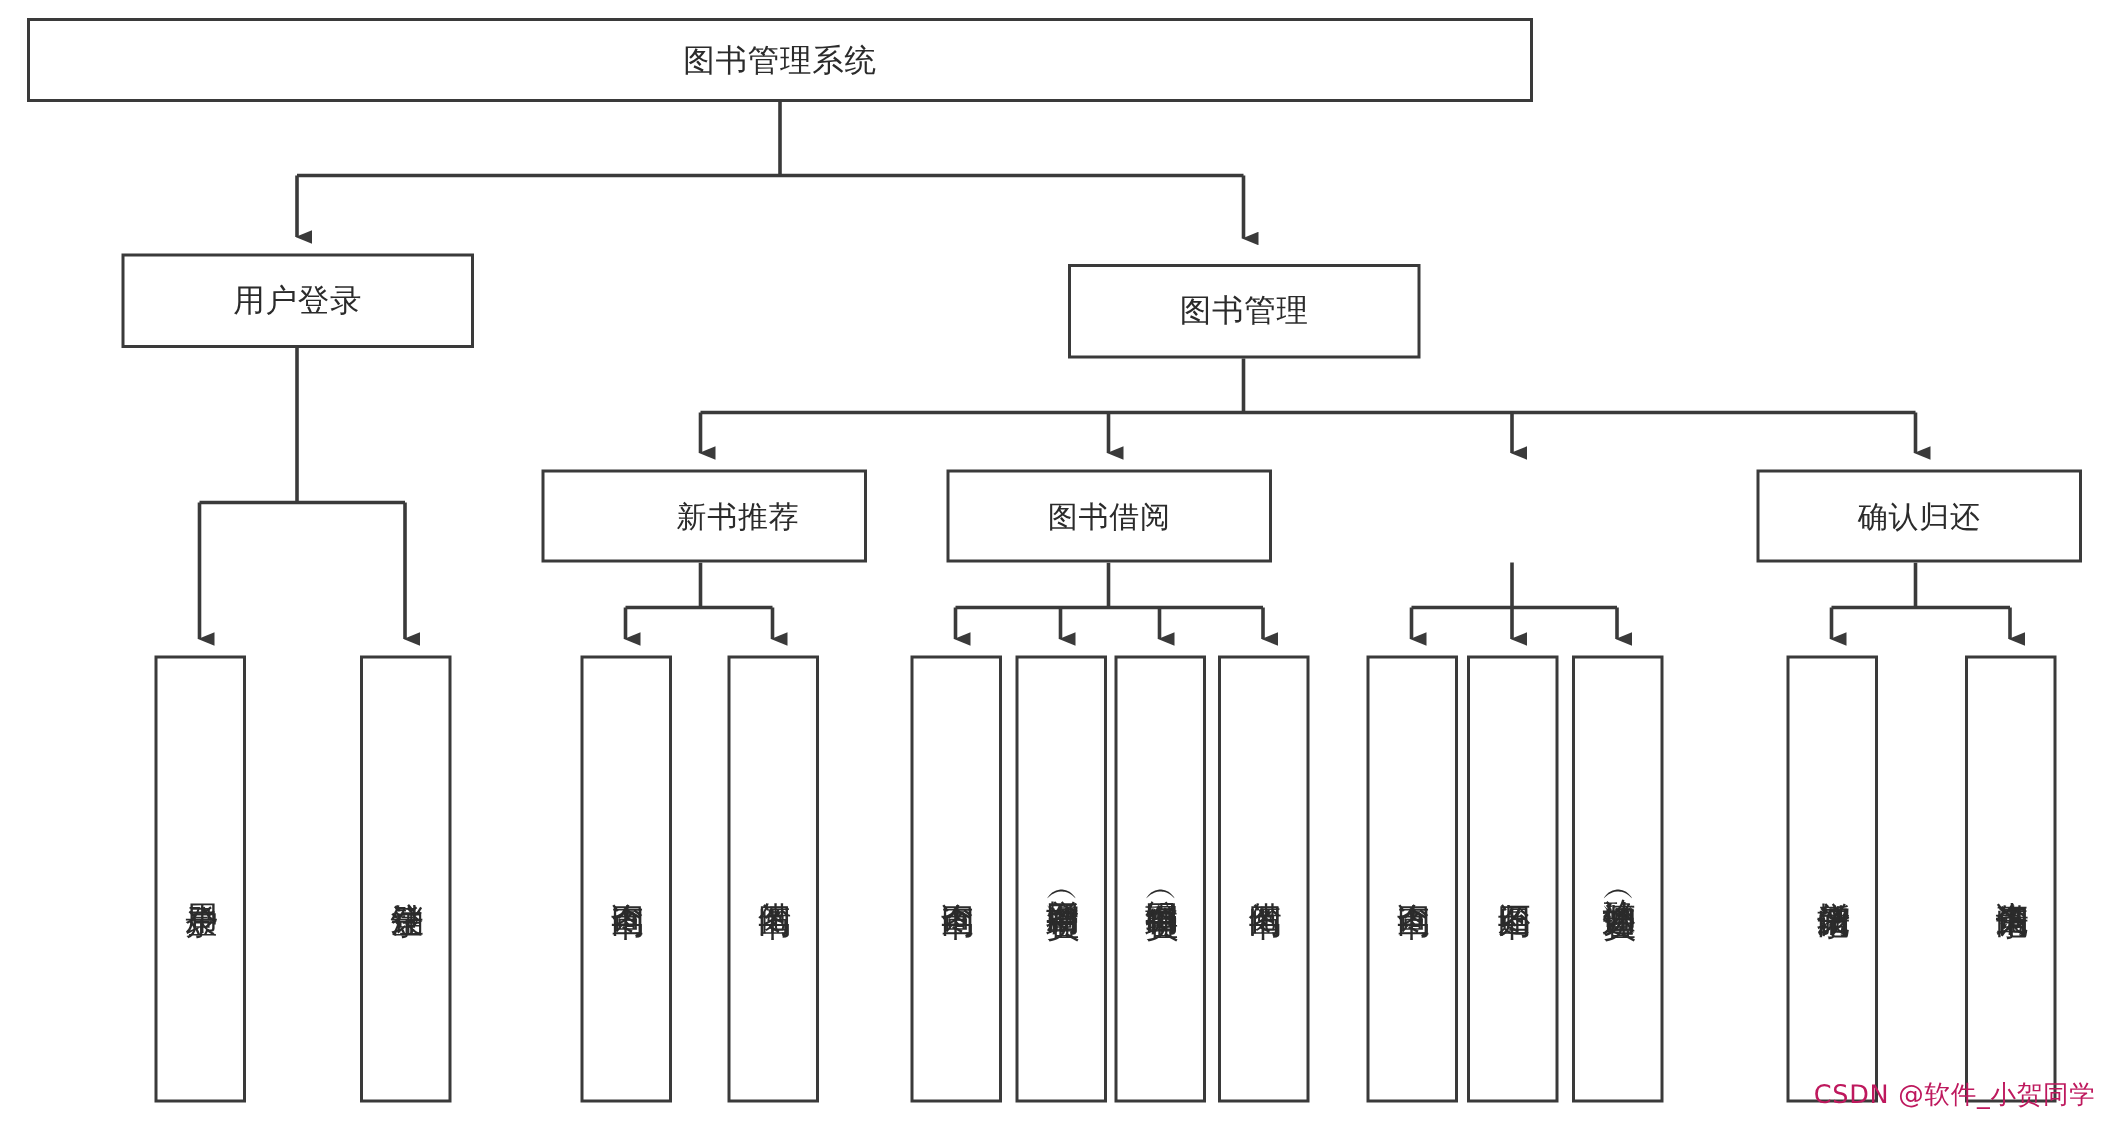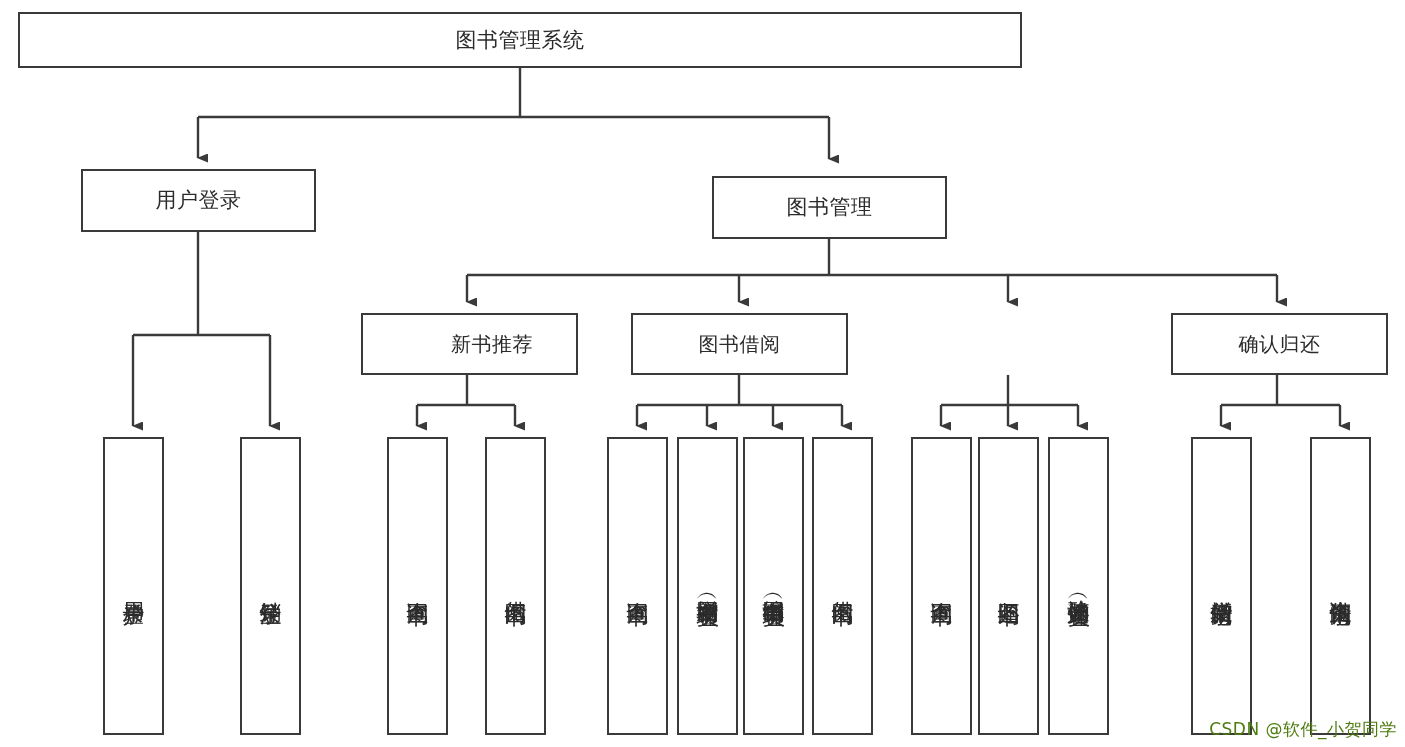--- a/index.html
+++ b/index.html
@@ -57,21 +57,21 @@
     line-height: 1.28;
     letter-spacing: 1px;
     text-align: center;
     max-height: 100%;
   }
   .watermark {
     position: absolute;
     right: 8px;
     bottom: 6px;
     font-size: 17px;
-    color: #4d7c0f;
+    color: #be185d;
     white-space: nowrap;
     letter-spacing: 0.5px;
   }
 </style>
 </head>
 <body>
 
 <div id="canvas">
 
   <svg id="edges" viewBox="0 0 1405 747" width="1405" height="747" xmlns="http://www.w3.org/2000/svg">

